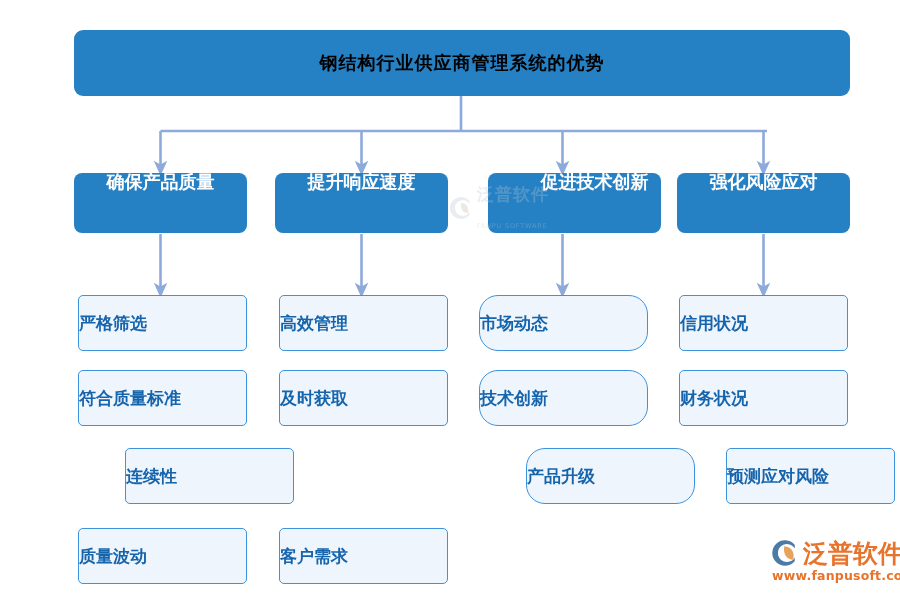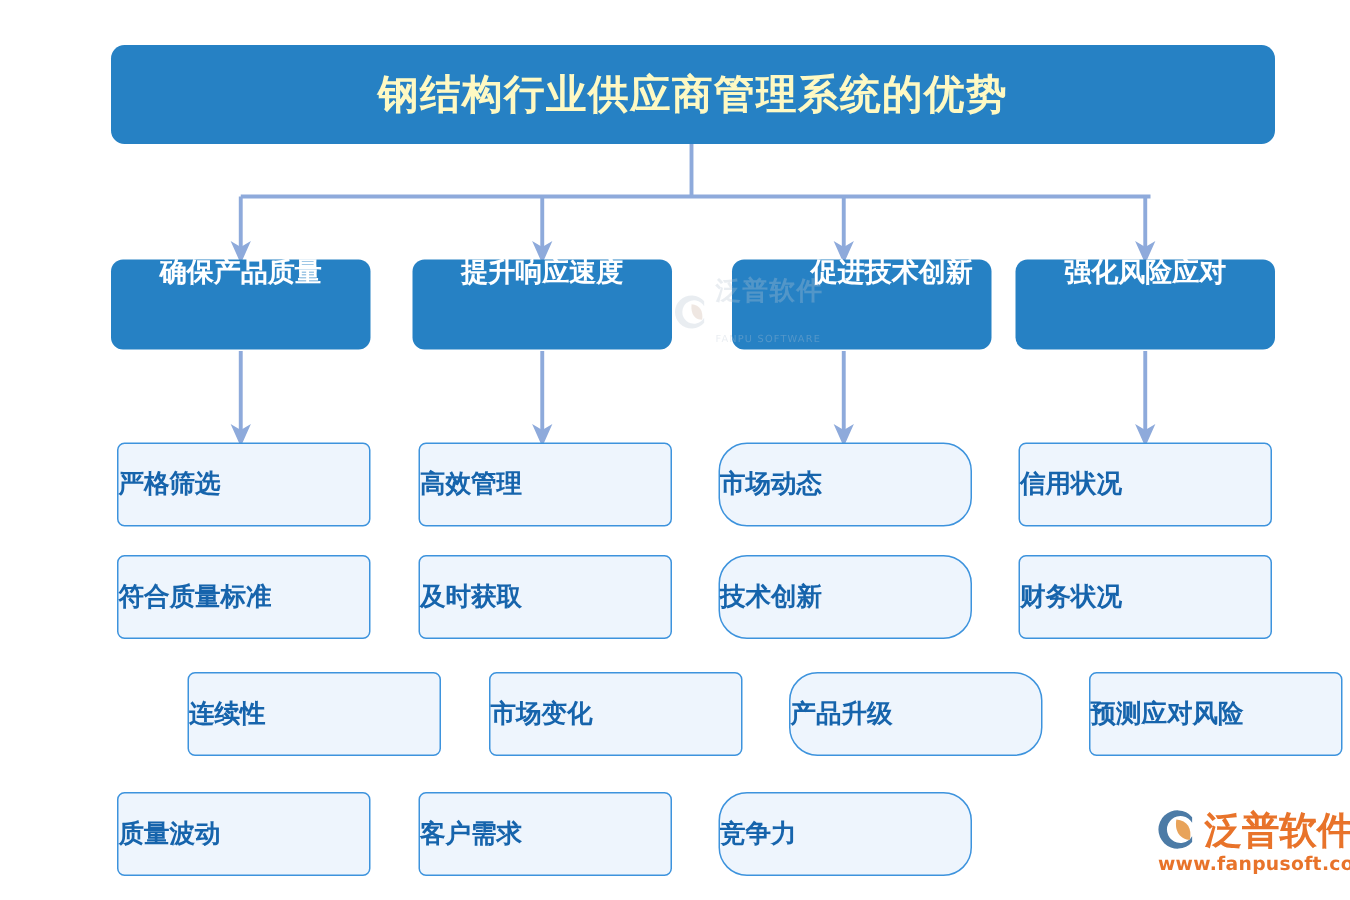--- a/index.html
+++ b/index.html
@@ -27,22 +27,22 @@
     width: 776px;
     height: 66px;
     background: #2681c4;
     border-radius: 9px;
     display: flex;
     align-items: center;
     justify-content: center;
     box-sizing: border-box;
   }
   .title-text {
-    color: #fef9c3;
-    font-size: 27px;
+    color: #000000;
+    font-size: 18px;
     font-weight: bold;
     letter-spacing: 1px;
     line-height: 1;
     white-space: nowrap;
     text-align: center;
   }
 
   
   .connectors {
     position: absolute;
@@ -227,38 +227,32 @@
   <div class="l3-box l3-col-0 row-3">
     <span class="l3-text">质量波动</span>
   </div>
 
   <div class="l3-box l3-col-1 row-0">
     <span class="l3-text">高效管理</span>
   </div>
   <div class="l3-box l3-col-1 row-1">
     <span class="l3-text">及时获取</span>
   </div>
-  <div class="l3-box l3-col-1 row-2">
-    <span class="l3-text">市场变化</span>
-  </div>
   <div class="l3-box l3-col-1 row-3">
     <span class="l3-text">客户需求</span>
   </div>
 
   <div class="l3-box l3-col-2 row-0">
     <span class="l3-text">市场动态</span>
   </div>
   <div class="l3-box l3-col-2 row-1">
     <span class="l3-text">技术创新</span>
   </div>
   <div class="l3-box l3-col-2 row-2">
     <span class="l3-text">产品升级</span>
-  </div>
-  <div class="l3-box l3-col-2 row-3">
-    <span class="l3-text">竞争力</span>
   </div>
 
   <div class="l3-box l3-col-3 row-0">
     <span class="l3-text">信用状况</span>
   </div>
   <div class="l3-box l3-col-3 row-1">
     <span class="l3-text">财务状况</span>
   </div>
   <div class="l3-box l3-col-3 row-2">
     <span class="l3-text">预测应对风险</span>

